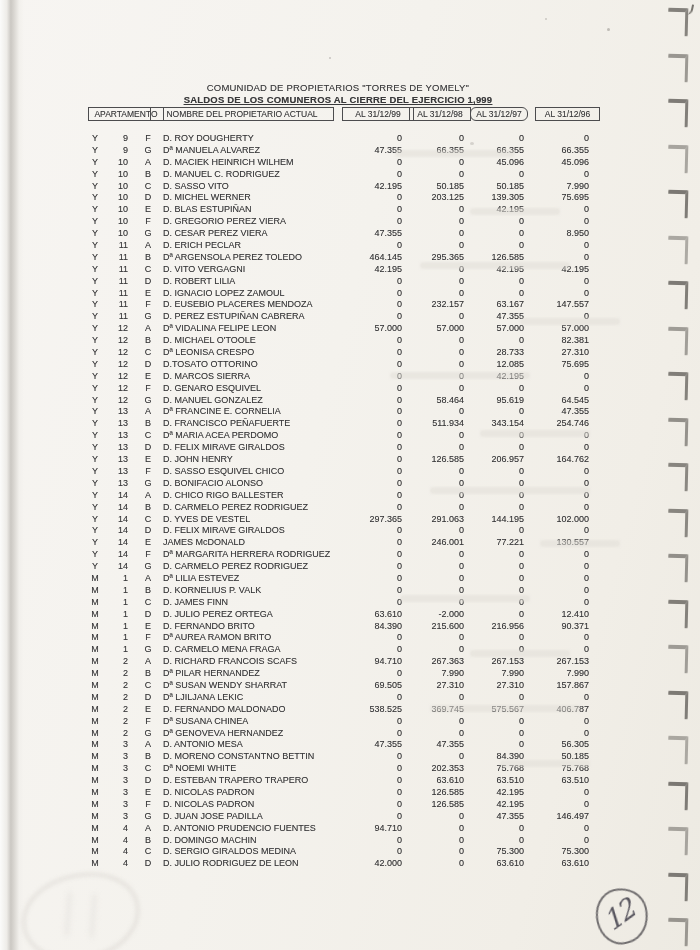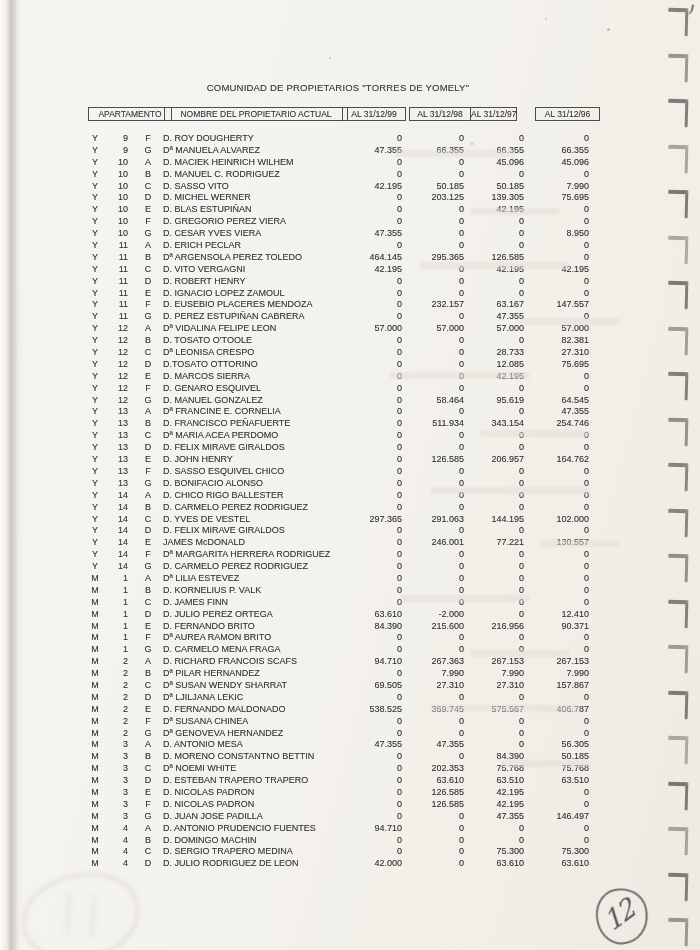--- a/index.html
+++ b/index.html
@@ -25,25 +25,25 @@
     font-size:9.5px;font-weight:bold;letter-spacing:.2px;color:#38383a;
     text-decoration:underline;text-underline-offset:1px;
     text-shadow:0 0 .6px rgba(50,50,50,.45);
   }
   
   .th{
     position:absolute;top:107px;height:14px;box-sizing:border-box;
     border:1px solid #4c4c4e;font-size:8.5px;line-height:12px;text-align:center;
     color:#3a3a3c;text-shadow:0 0 .5px rgba(50,50,50,.4);white-space:nowrap;overflow:hidden;
   }
-  .th-apart{left:88px;width:84px;}
-  .th-nombre{left:164px;width:184px;}
-  .th-99{left:342px;width:64px;}
+  .th-apart{left:88px;width:76px;}
+  .th-nombre{left:150px;width:184px;}
+  .th-99{left:342px;width:72px;}
   .th-98{left:409px;width:62px;}
-  .th-97{left:470px;width:47px;}
+  .th-97{left:470px;width:58px;border-radius:6px;}
   .th-96{left:535px;width:65px;}
   
   .rows{position:absolute;top:133px;left:0;width:700px;}
   .row{position:relative;height:11.9px;font-size:9px;color:#39393b;
        text-shadow:0 0 .6px rgba(45,45,45,.42);white-space:nowrap;}
   .row span{position:absolute;top:0;line-height:11.9px;}
   .cb{left:88px;width:14px;text-align:center;}
   .cf{left:104px;width:24px;text-align:right;}
   .cd{left:140px;width:16px;text-align:center;}
   .cn{left:163px;}
@@ -95,20 +95,21 @@
   }
 </style>
 </head>
 <body>
 
 <div class="page">
 
   <div class="edge-left"></div>
 
   <div class="title1">COMUNIDAD DE PROPIETARIOS "TORRES DE YOMELY"</div>
+  <div class="title2">SALDOS DE LOS COMUNEROS AL CIERRE DEL EJERCICIO 1,999</div>
 
   <div>
     <div class="th th-apart">APARTAMENTO</div>
     <div class="th th-nombre">NOMBRE DEL PROPIETARIO ACTUAL</div>
     <div class="th th-99">AL 31/12/99</div>
     <div class="th th-98">AL 31/12/98</div>
     <div class="th th-97">AL 31/12/97</div>
     <div class="th th-96">AL 31/12/96</div>
   </div>
 
@@ -198,21 +199,21 @@
       <span class="v99">0</span>
       <span class="v98">0</span>
       <span class="v97">0</span>
       <span class="v96">0</span>
     </div>
 
     <div class="row">
       <span class="cb">Y</span>
       <span class="cf">10</span>
       <span class="cd">G</span>
-      <span class="cn">D. CESAR YVES VIERA</span>
+      <span class="cn">D. CESAR PEREZ VIERA</span>
       <span class="v99">47.355</span>
       <span class="v98">0</span>
       <span class="v97">0</span>
       <span class="v96">8.950</span>
     </div>
 
     <div class="row">
       <span class="cb">Y</span>
       <span class="cf">11</span>
       <span class="cd">A</span>
@@ -242,21 +243,21 @@
       <span class="v99">42.195</span>
       <span class="v98">0</span>
       <span class="v97">42.195</span>
       <span class="v96">42.195</span>
     </div>
 
     <div class="row">
       <span class="cb">Y</span>
       <span class="cf">11</span>
       <span class="cd">D</span>
-      <span class="cn">D. ROBERT HENRY</span>
+      <span class="cn">D. ROBERT LILIA</span>
       <span class="v99">0</span>
       <span class="v98">0</span>
       <span class="v97">0</span>
       <span class="v96">0</span>
     </div>
 
     <div class="row">
       <span class="cb">Y</span>
       <span class="cf">11</span>
       <span class="cd">E</span>
@@ -297,21 +298,21 @@
       <span class="v99">57.000</span>
       <span class="v98">57.000</span>
       <span class="v97">57.000</span>
       <span class="v96">57.000</span>
     </div>
 
     <div class="row">
       <span class="cb">Y</span>
       <span class="cf">12</span>
       <span class="cd">B</span>
-      <span class="cn">D. TOSATO O'TOOLE</span>
+      <span class="cn">D. MICHAEL O'TOOLE</span>
       <span class="v99">0</span>
       <span class="v98">0</span>
       <span class="v97">0</span>
       <span class="v96">82.381</span>
     </div>
 
     <div class="row">
       <span class="cb">Y</span>
       <span class="cf">12</span>
       <span class="cd">C</span>
@@ -770,21 +771,21 @@
       <span class="v99">0</span>
       <span class="v98">0</span>
       <span class="v97">0</span>
       <span class="v96">0</span>
     </div>
 
     <div class="row">
       <span class="cb">M</span>
       <span class="cf">4</span>
       <span class="cd">C</span>
-      <span class="cn">D. SERGIO TRAPERO MEDINA</span>
+      <span class="cn">D. SERGIO GIRALDOS MEDINA</span>
       <span class="v99">0</span>
       <span class="v98">0</span>
       <span class="v97">75.300</span>
       <span class="v96">75.300</span>
     </div>
 
     <div class="row">
       <span class="cb">M</span>
       <span class="cf">4</span>
       <span class="cd">D</span>

